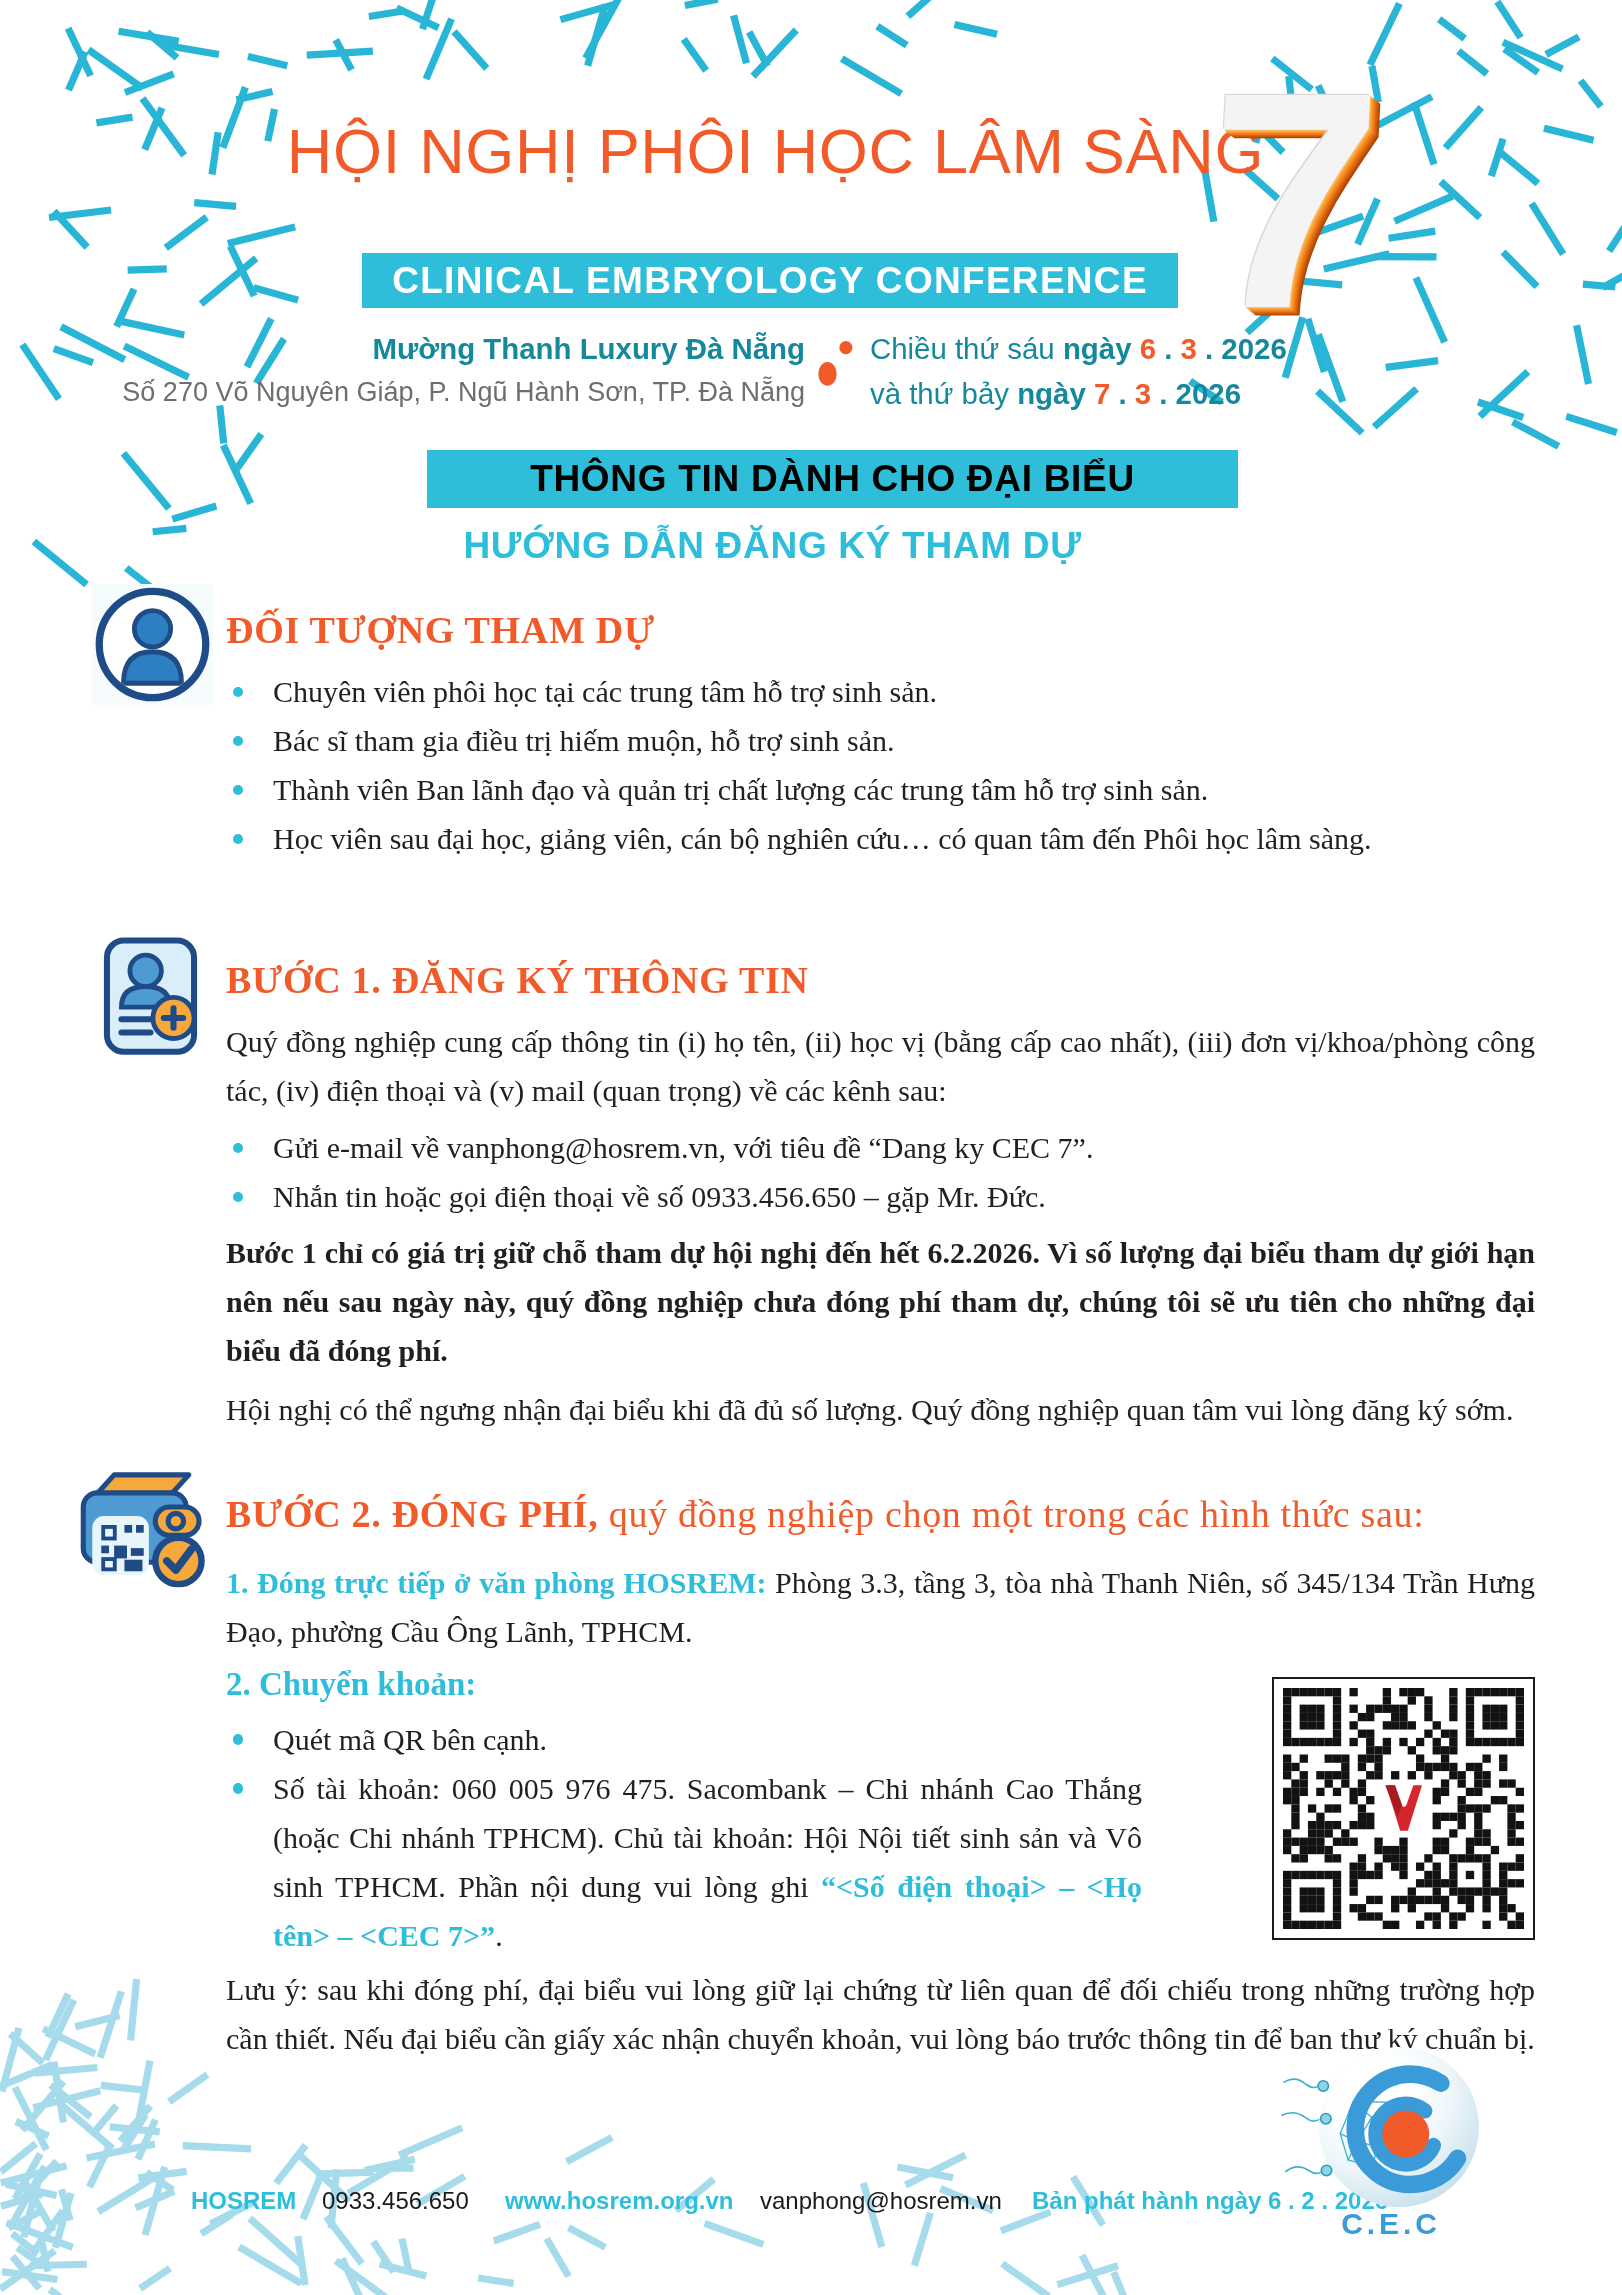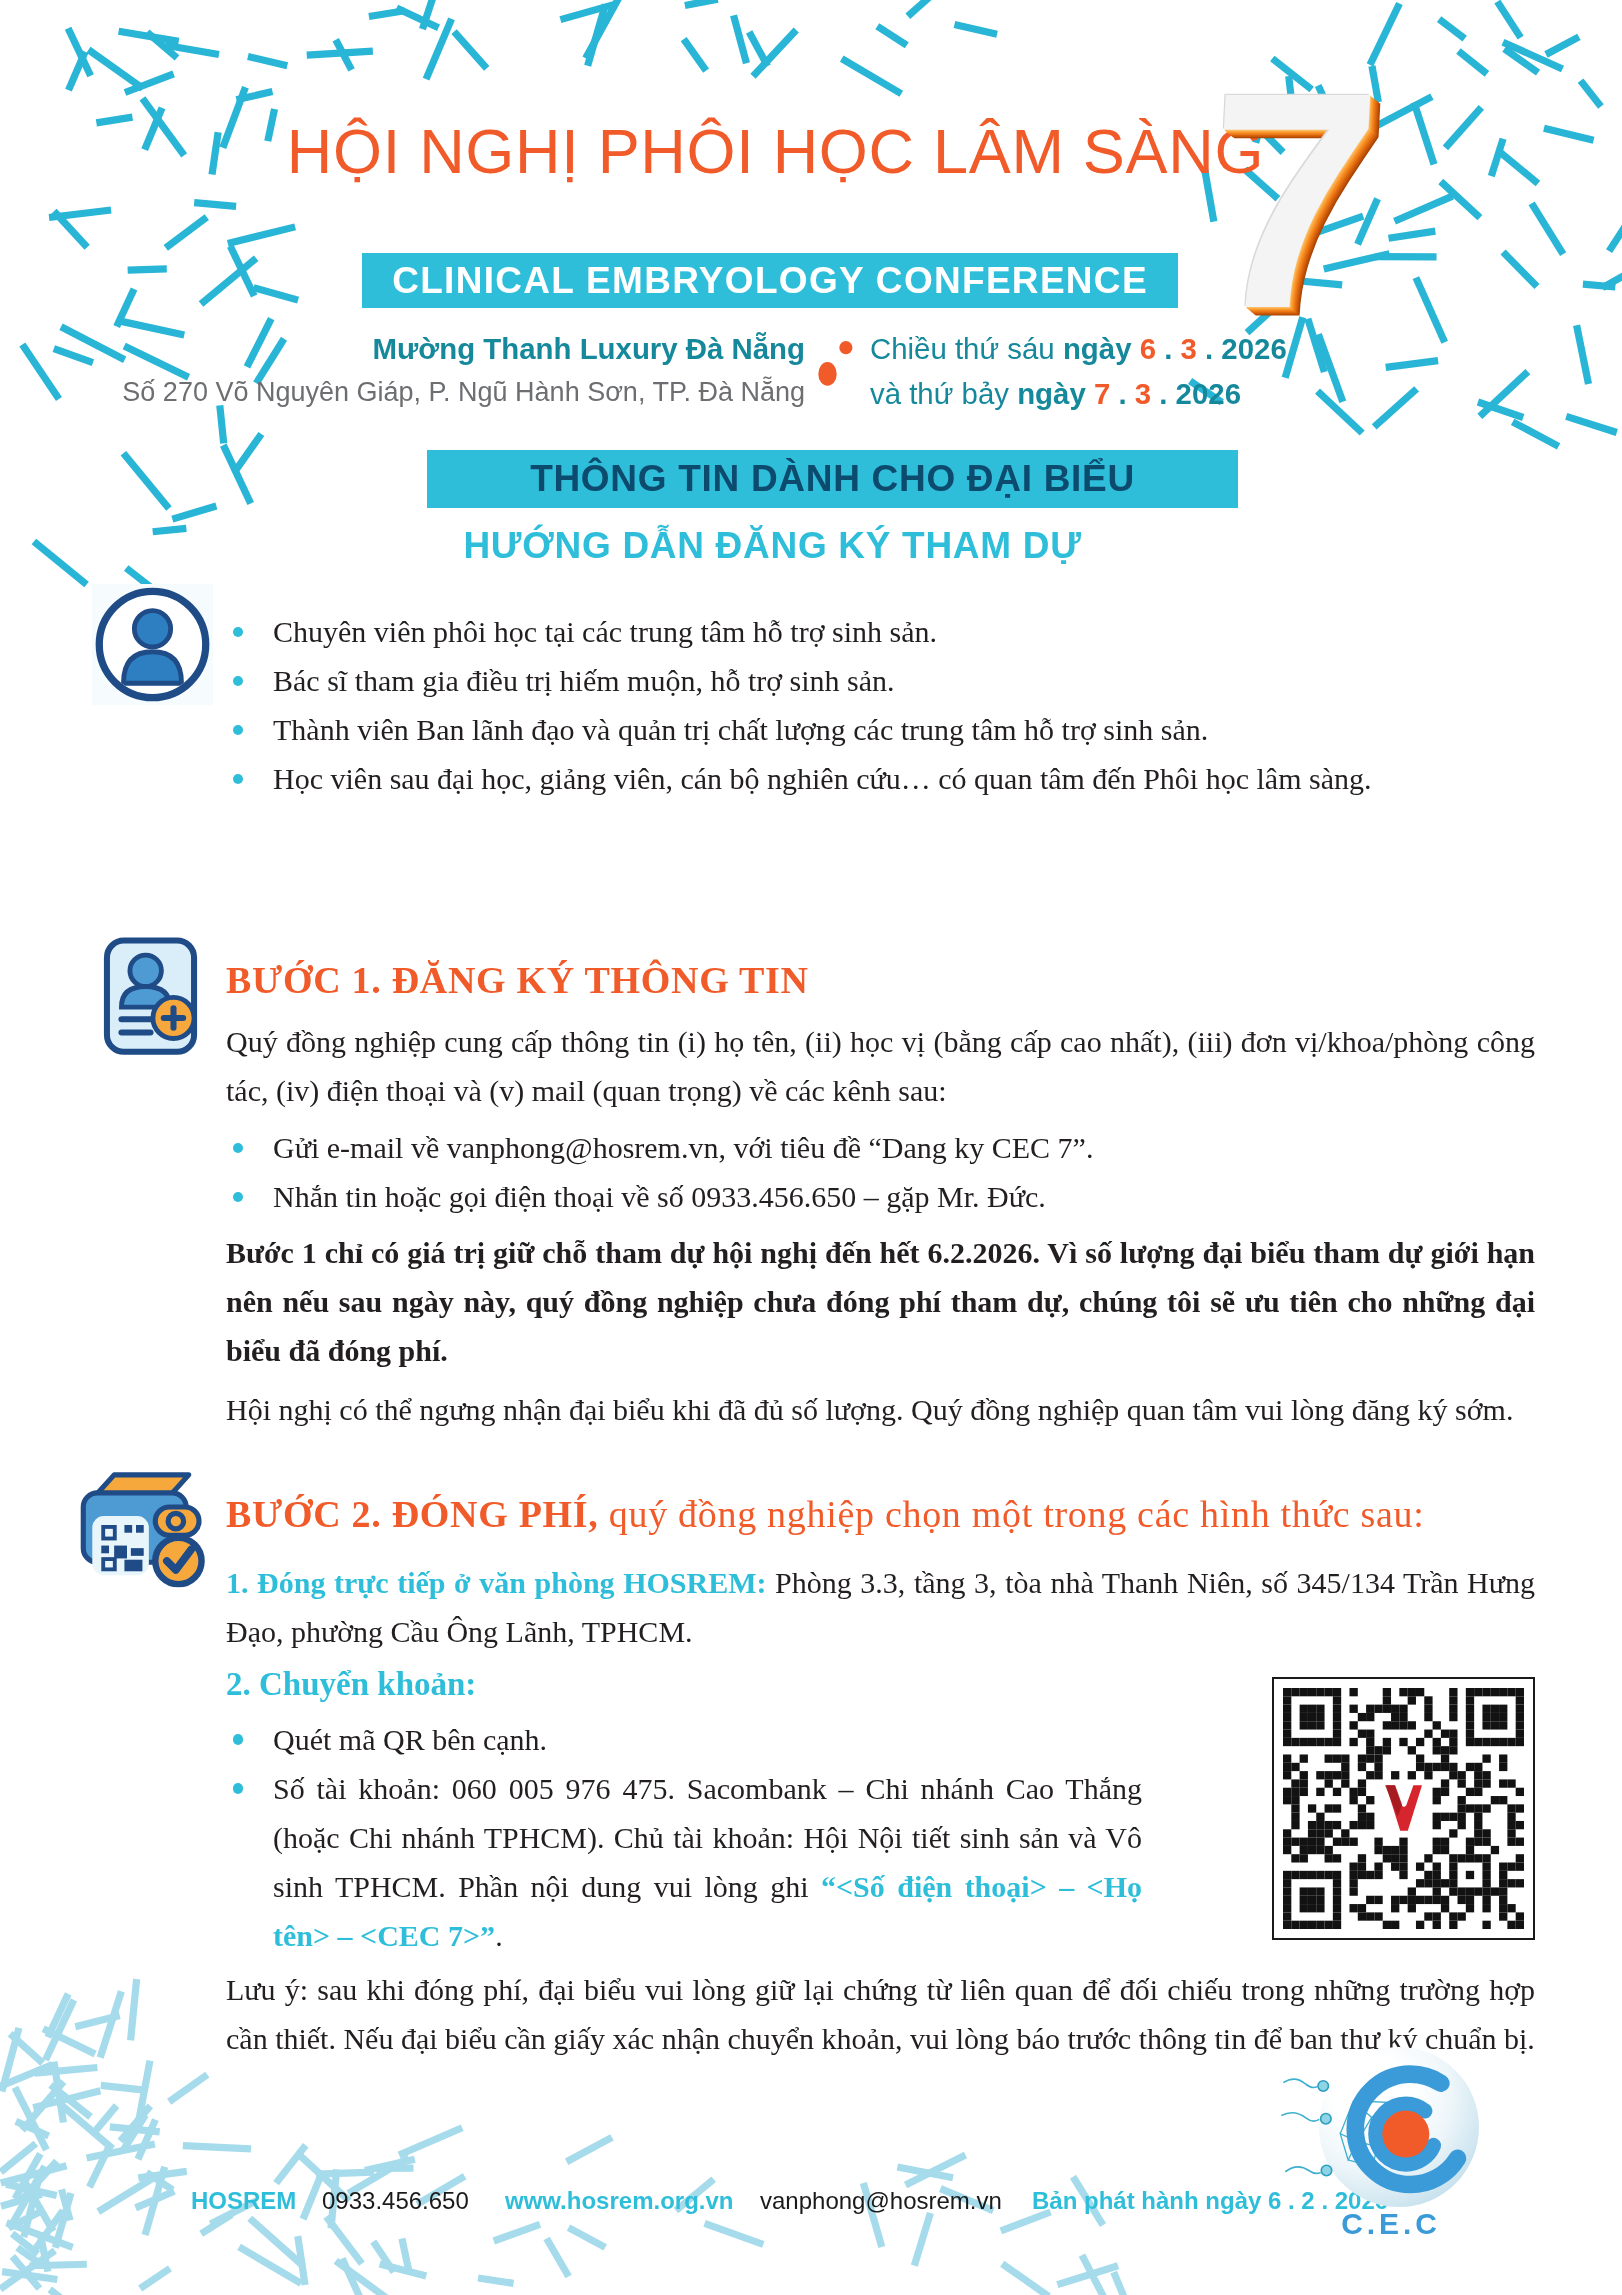--- a/index.html
+++ b/index.html
@@ -36,21 +36,21 @@
     font-family:"Liberation Sans",sans-serif;font-weight:bold;font-size:29.4px;color:var(--teal);}
   .venue-addr{left:79px;top:377px;width:726px;text-align:right;z-index:2;
     font-family:"Liberation Sans",sans-serif;font-size:27px;color:var(--gray);}
   .dateline{left:870px;z-index:2;font-family:"Liberation Sans",sans-serif;
     font-size:29.4px;color:var(--teal);white-space:nowrap;}
   .d1{top:332px;} .d2{top:377px;}
   .tb{font-weight:bold;color:var(--teal);} .ob{font-weight:bold;color:var(--orange);}
   .banner2{left:427px;top:450px;width:811px;height:58px;background:var(--cyan);
     display:flex;align-items:center;justify-content:center;z-index:2;
     font-family:"Liberation Sans",sans-serif;font-weight:bold;font-size:37px;
-    color:#0c4a6e;letter-spacing:0.7px;}
+    color:#000000;letter-spacing:0.7px;}
   .guide-title{left:275px;top:525px;width:995px;text-align:center;z-index:2;
     font-family:"Liberation Sans",sans-serif;font-weight:bold;font-size:37px;
     color:var(--cyan);letter-spacing:0.7px;}
 
   
   .icon-box{z-index:2;}
   .content{z-index:2;width:1309px;left:226px;font-size:30px;line-height:49px;}
   h2{font-family:"Liberation Serif",serif;font-weight:bold;font-size:38px;
      line-height:46px;color:var(--orange);letter-spacing:0.7px;}
   h2 .h2-rest{font-weight:normal;}
@@ -332,20 +332,21 @@
   <circle cx="50" cy="50" r="44" fill="#fff" stroke="var(--navy)" stroke-width="6"></circle>
   <clipPath id="pc">
       <circle cx="50" cy="50" r="41"></circle>
     </clipPath>
   <g clip-path="url(#pc)">
     <circle cx="50" cy="37" r="15" fill="#2E7FC1" stroke="var(--navy)" stroke-width="4"></circle>
     <path d="M26,82 Q26,56 50,56 Q74,56 74,82 Z" fill="#2E7FC1" stroke="var(--navy)" stroke-width="4"></path>
   </g>
 </svg>
 <div class="abs content s1">
+  <h2>ĐỐI TƯỢNG THAM DỰ</h2>
   <ul>
     <li><span class="dot"></span><span>Chuyên viên phôi học tại các trung tâm hỗ trợ sinh sản.</span></li>
     <li><span class="dot"></span><span>Bác sĩ tham gia điều trị hiếm muộn, hỗ trợ sinh sản.</span></li>
     <li><span class="dot"></span><span>Thành viên Ban lãnh đạo và quản trị chất lượng các trung tâm hỗ trợ sinh sản.</span></li>
     <li><span class="dot"></span><span>Học viên sau đại học, giảng viên, cán bộ nghiên cứu… có quan tâm đến Phôi học lâm sàng.</span></li>
   </ul>
 </div>
 
 <svg class="abs icon-box" style="left:90px;top:934px" width="121" height="128" viewBox="0 0 100 105">
   <rect x="14" y="5" width="72" height="92" rx="14" fill="var(--light_blue)" stroke="var(--navy)" stroke-width="5"></rect>

